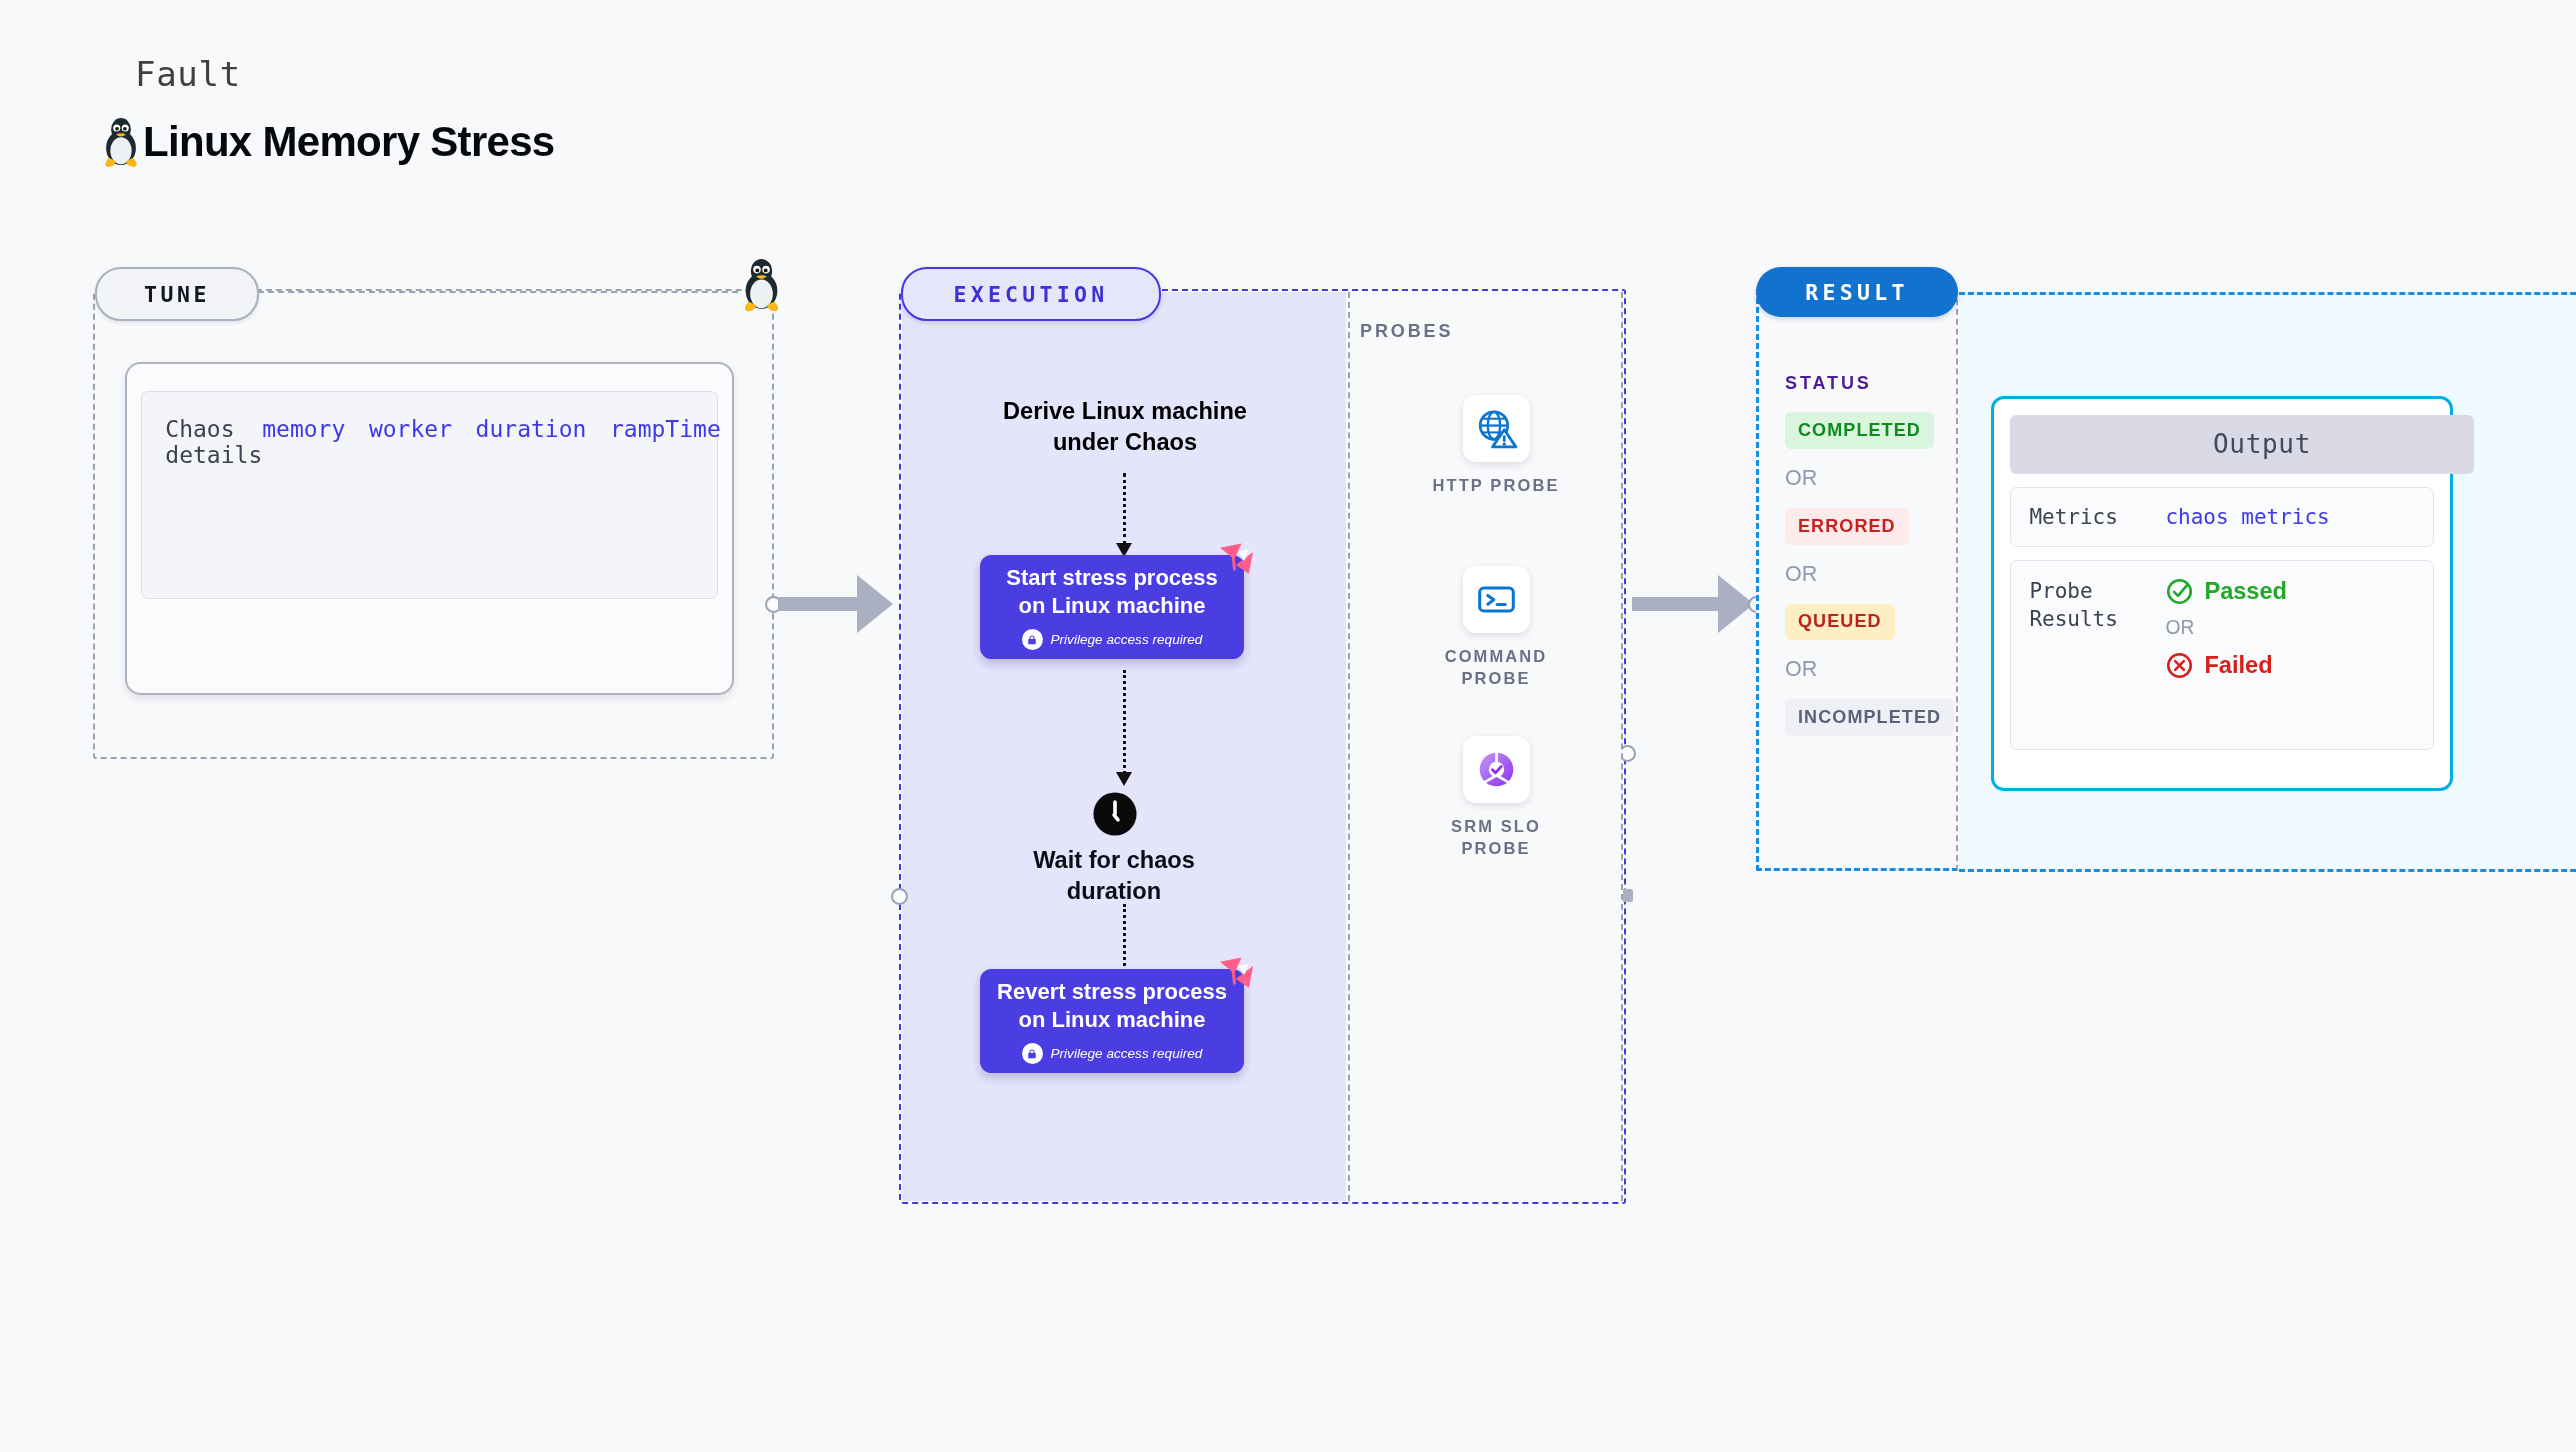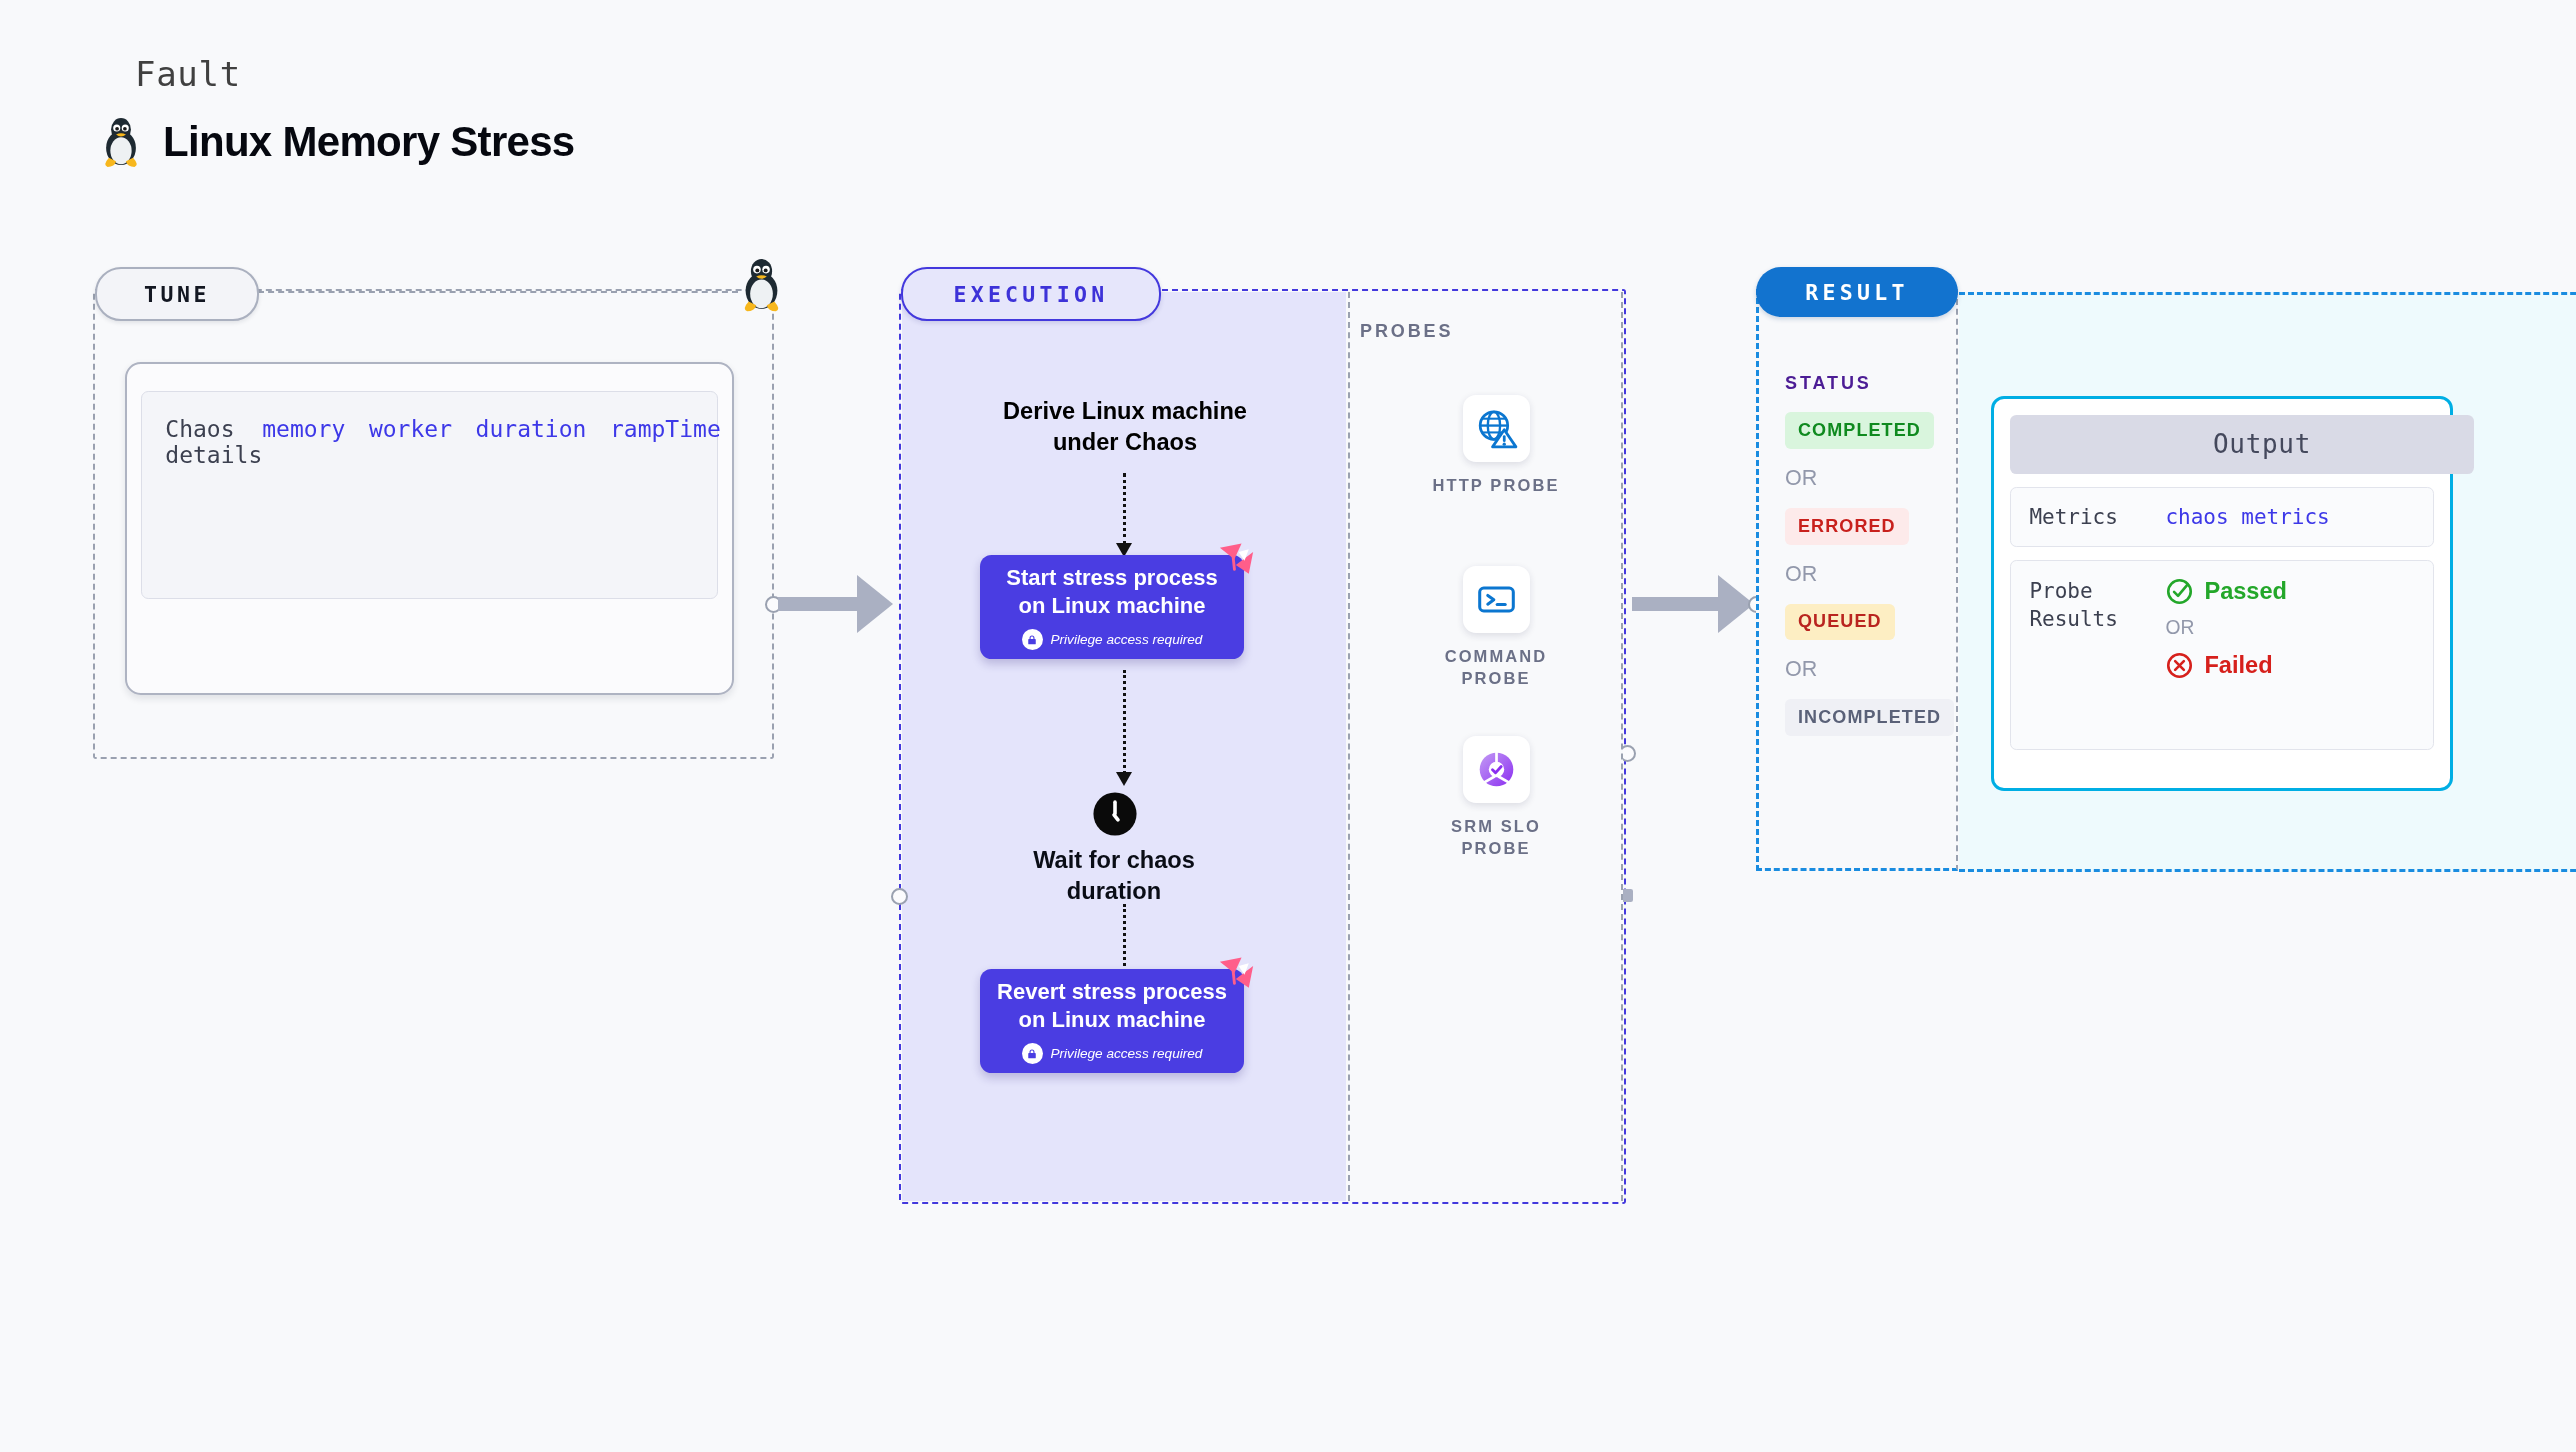--- a/index.html
+++ b/index.html
@@ -12,21 +12,21 @@
     -webkit-font-smoothing:antialiased;
   }
   .abs{position:absolute;}
 
   
   #fault-label{
     left:95px;top:54px;
     font-family:"DejaVu Sans Mono","Liberation Mono",monospace;
     font-size:34px;color:#404040;letter-spacing:0.7px;margin-left:40px;
   }
-  #title-row{left:99px;top:115px;display:flex;align-items:center;gap:20px;}
+  #title-row{left:99px;top:115px;display:flex;align-items:center;}
   #title-text{font-size:42px;font-weight:bold;color:#06080f;letter-spacing:-0.7px;}
 
   
   .dashpanel{box-sizing:border-box;}
 
   
   #tune-panel{
     left:93px;top:289px;width:681px;height:470px;
     border:2.9px dashed #9aa1b0;border-radius:2.9px;background:transparent;
   }

